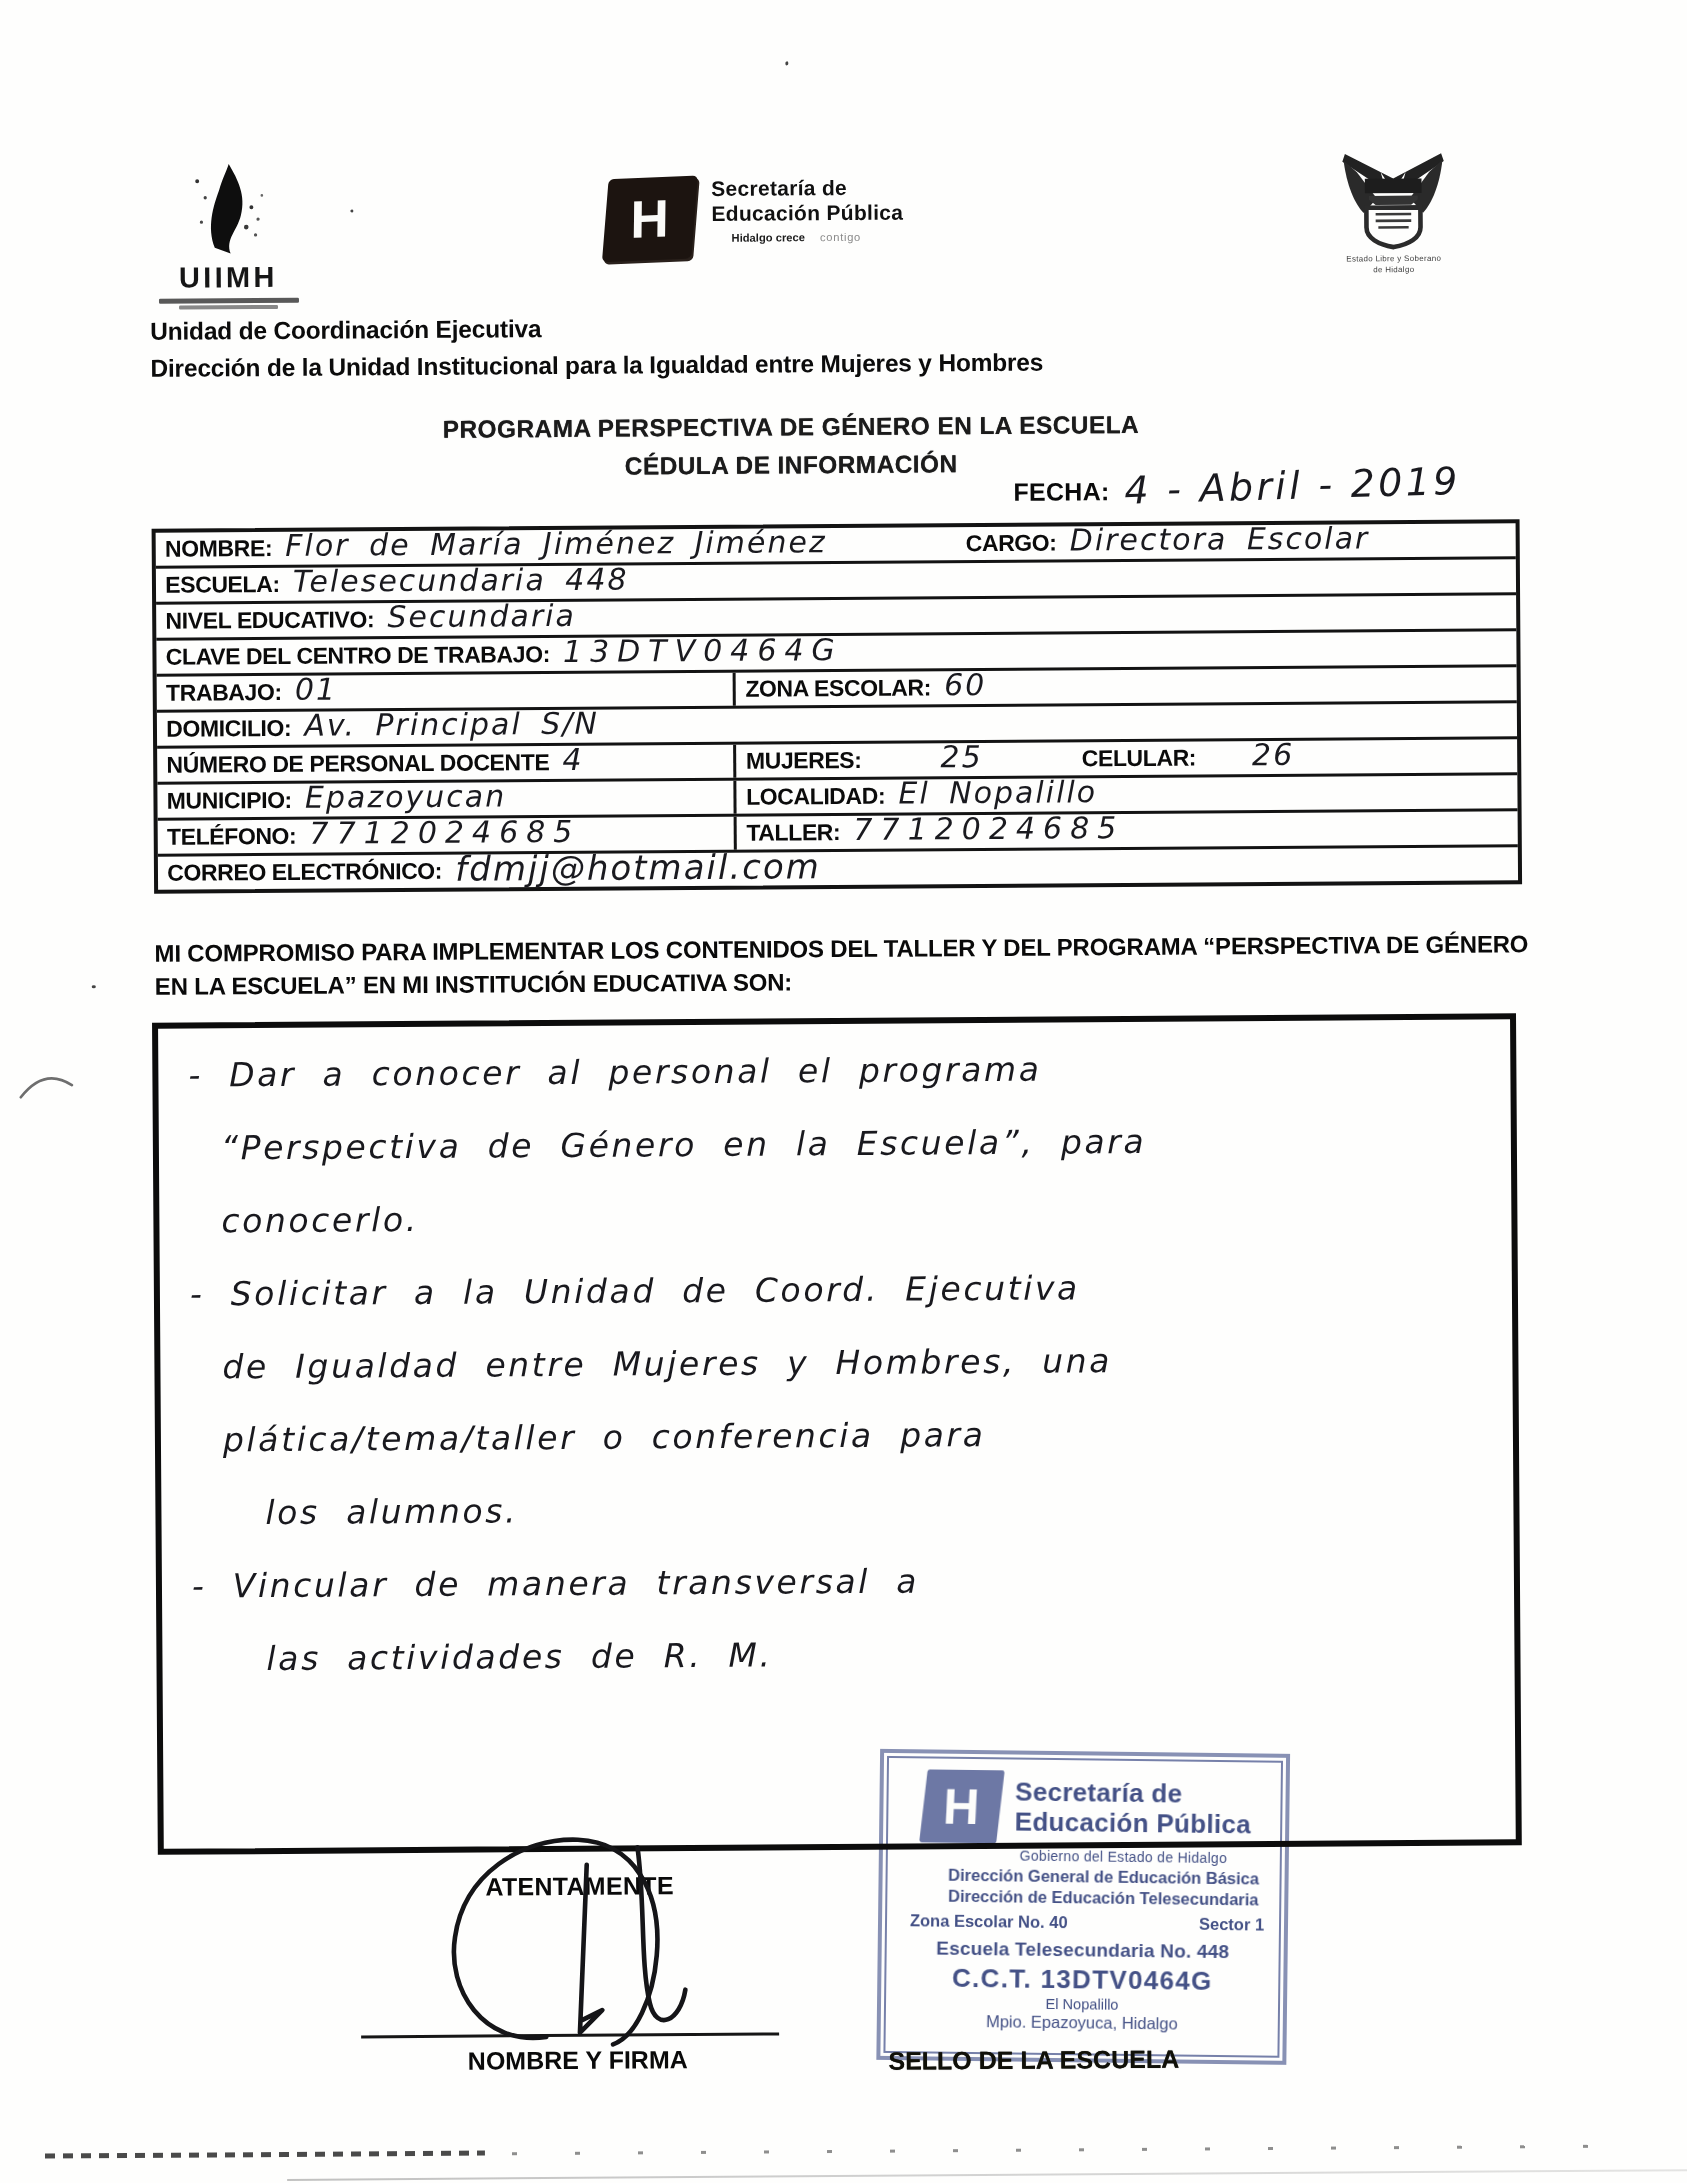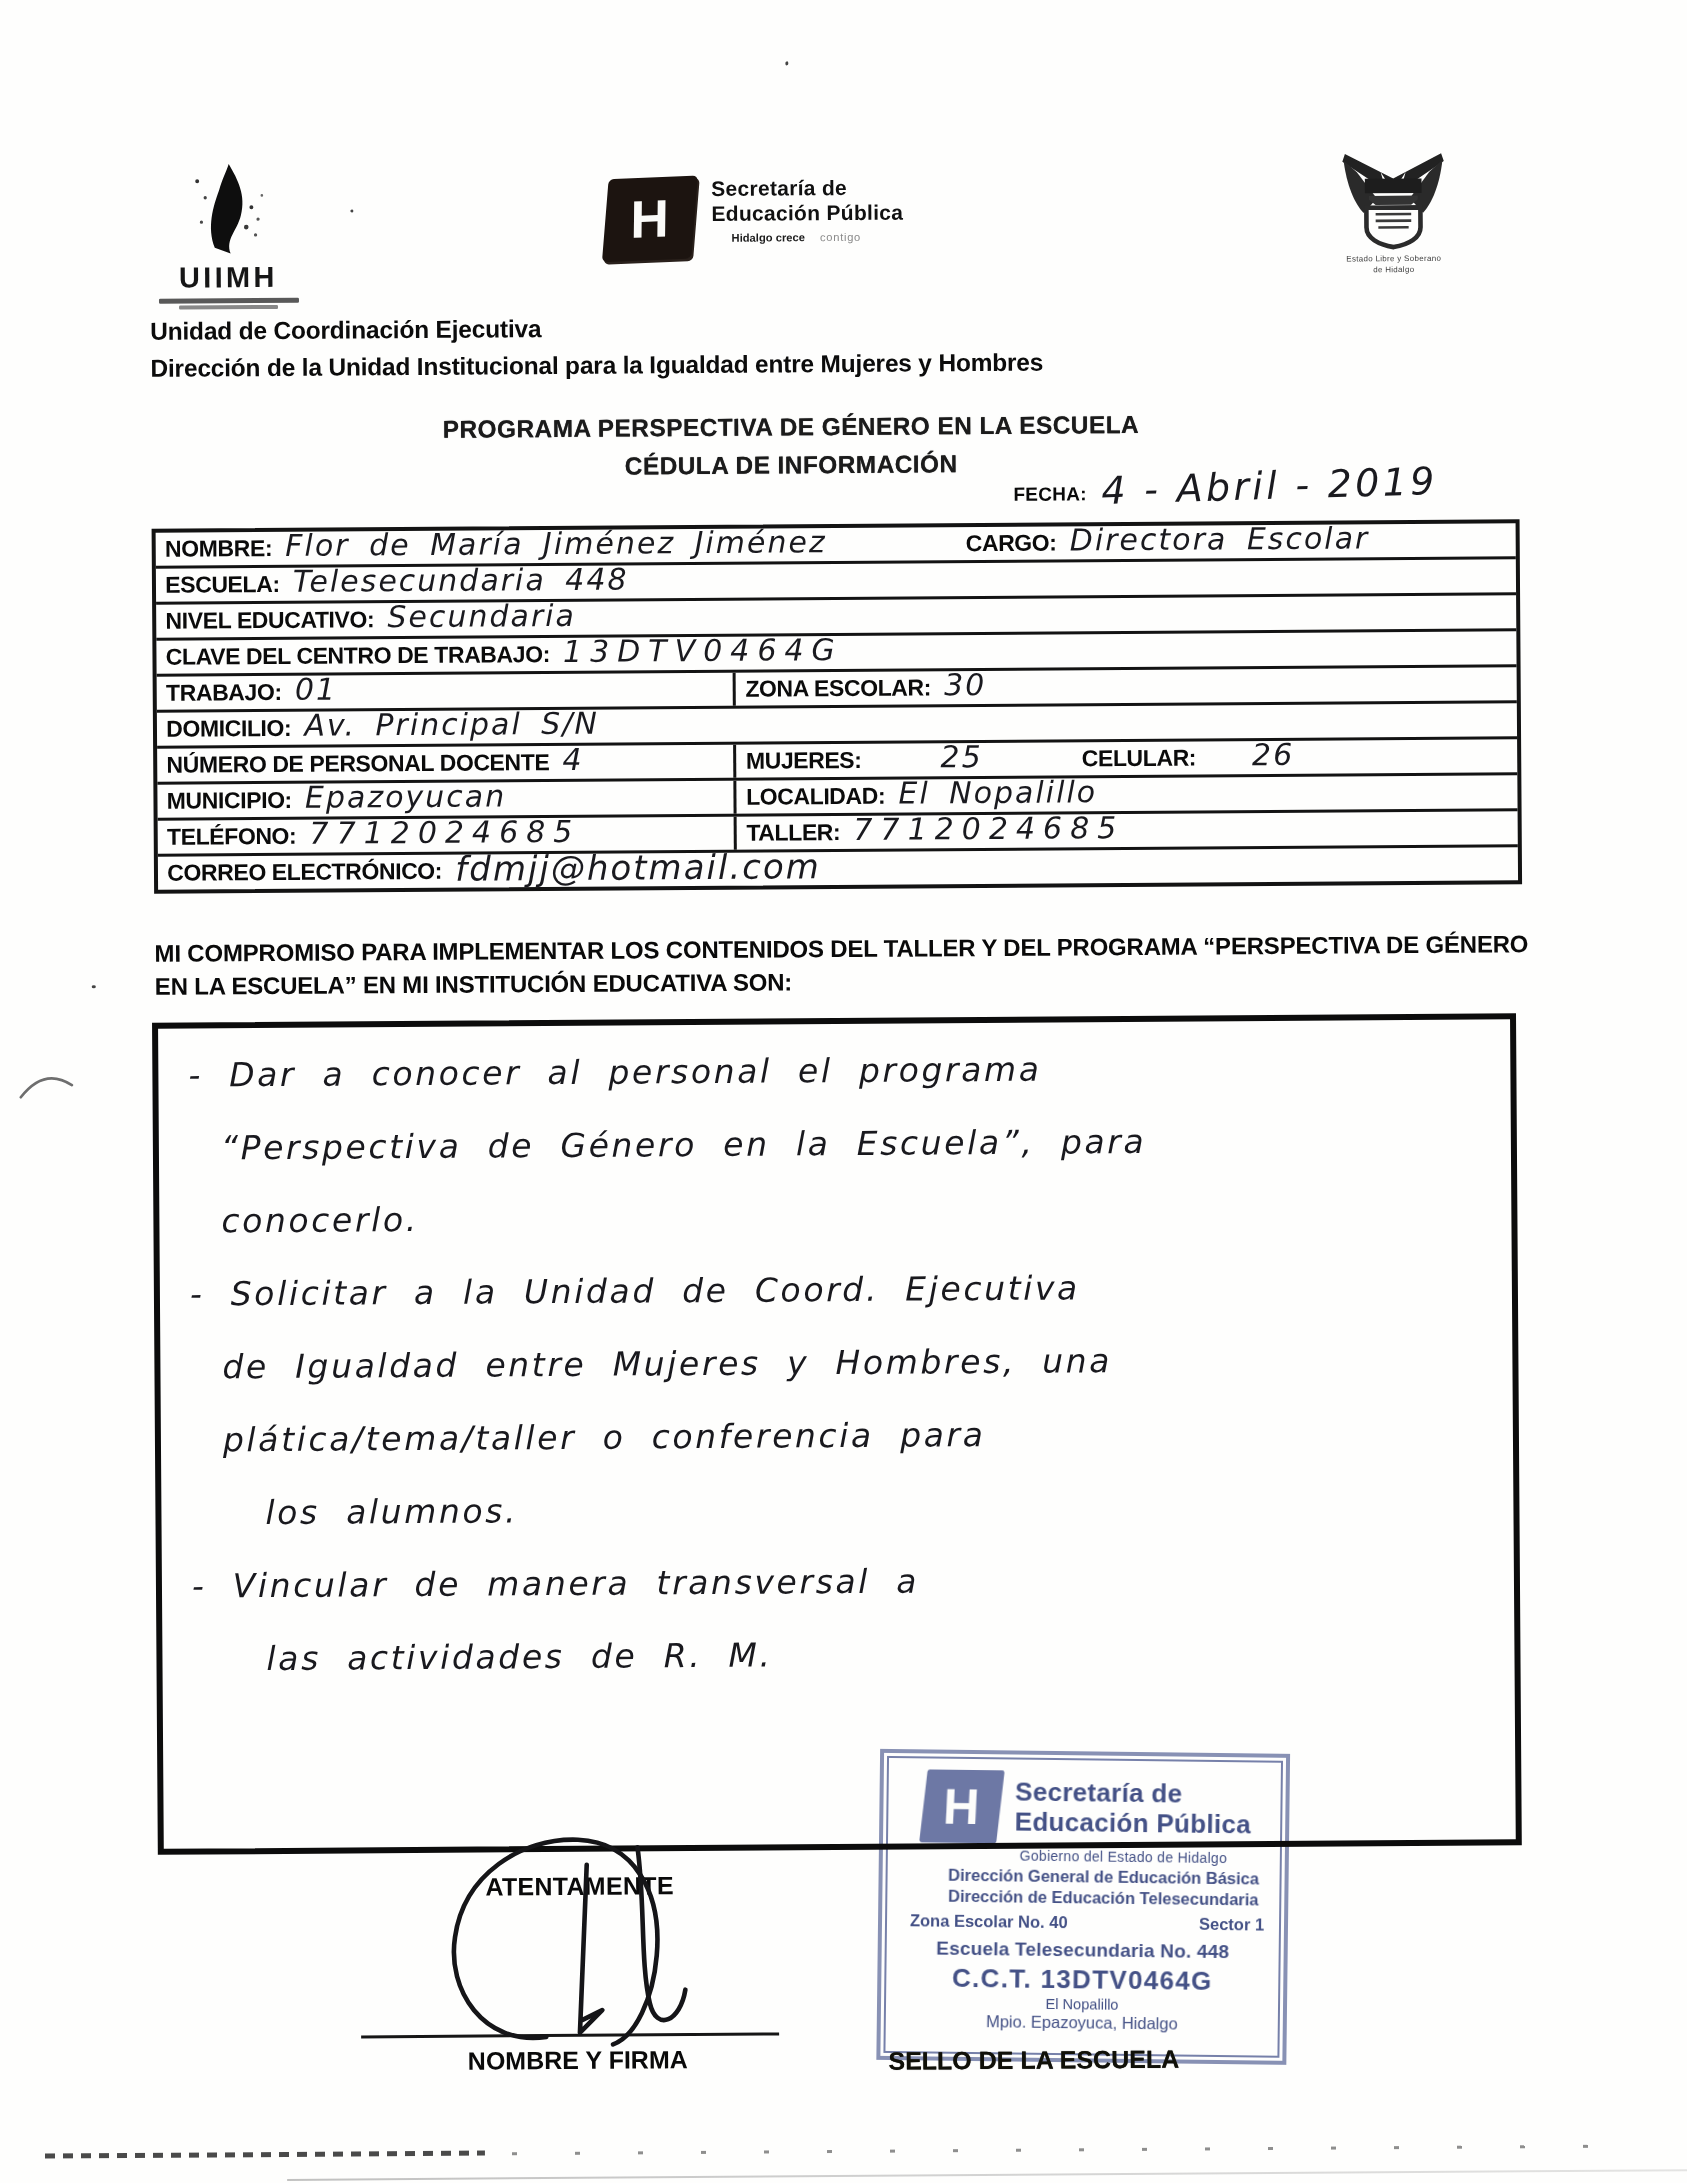--- a/index.html
+++ b/index.html
@@ -29,21 +29,21 @@
   
   #org-lines{position:absolute;left:154px;top:308px;}
   #org-lines div{font-weight:700;font-size:24.5px;line-height:37px;color:#0c0c0c;white-space:nowrap;letter-spacing:-0.2px;}
 
   #title-block{position:absolute;left:159px;top:413px;width:1270px;text-align:center;}
   #title-block div{font-weight:800;font-size:24.5px;color:#1b1b1b;letter-spacing:0.4px;
                    text-shadow:0 0 0.7px #4a4a4a;}
   #title-block .t2{margin-top:10px;}
 
   #fecha{position:absolute;left:1016px;top:467px;display:flex;align-items:baseline;z-index:2;}
-  #fecha .flabel{font-weight:800;font-size:19px;letter-spacing:0.3px;}
+  #fecha .flabel{font-weight:800;font-size:25px;letter-spacing:0.3px;}
 
   
   .hw{font-family:"DejaVu Sans",sans-serif;font-style:italic;color:#1a1a1f;white-space:nowrap;}
   #fecha .hw{font-size:38px;margin-left:14.6px;transform:rotate(-1.3deg);letter-spacing:3.3px;}
 
   
   #form-table{position:absolute;left:154px;top:524px;width:1368px;border:4px solid #131313;box-sizing:border-box;z-index:1;}
   .trow{display:flex;align-items:stretch;height:33px;border-bottom:3.3px solid #131313;position:relative;}
   .trow:last-child{border-bottom:none;}
   .tcell{display:flex;align-items:center;padding-left:9.3px;box-sizing:border-box;overflow:visible;}
@@ -208,21 +208,21 @@
       </div>
     </div>
 
     <div class="trow">
       <div class="tcell w-left">
         <span class="tlabel">TRABAJO:</span>
         <span class="hw tval">01</span>
       </div>
       <div class="tcell w-right">
         <span class="tlabel">ZONA ESCOLAR:</span>
-        <span class="hw tval">30</span>
+        <span class="hw tval">60</span>
       </div>
     </div>
 
     <div class="trow">
       <div class="tcell w-full">
         <span class="tlabel">DOMICILIO:</span>
         <span class="hw tval">Av. Principal S/N</span>
       </div>
     </div>
 

